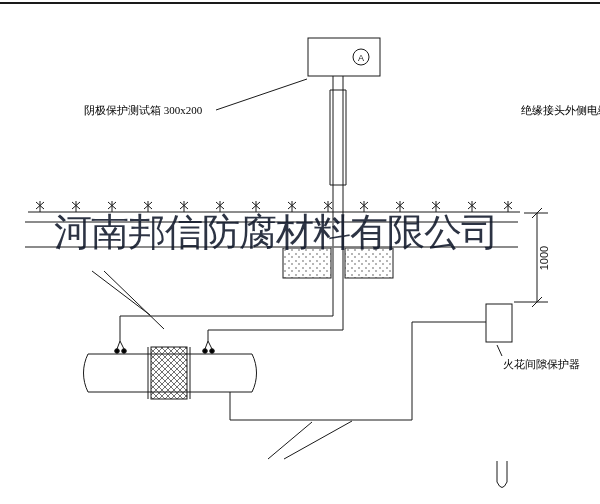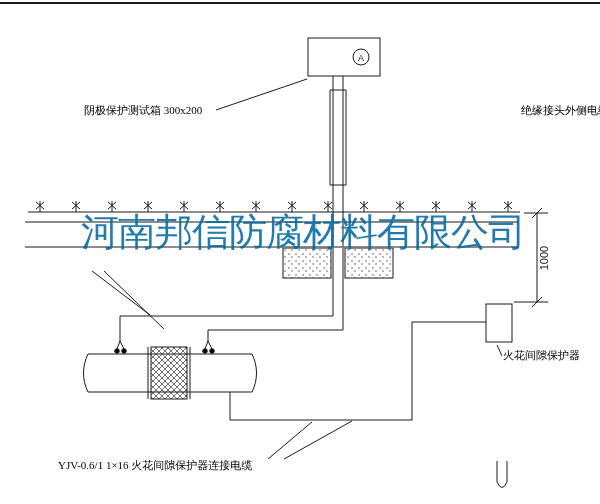--- a/index.html
+++ b/index.html
@@ -7,25 +7,24 @@
     position:relative;width:600px;height:504px;background:#ffffff;
     overflow:hidden;font-family:"Liberation Sans",sans-serif;
   }
   .canvas svg{position:absolute;left:0;top:0;}
   .lbl{
     position:absolute;font-size:11px;color:#000;white-space:nowrap;
     line-height:13px;letter-spacing:0px;font-family:Liberation Serif, serif;
   }
   .lbl-clip{max-width:80px;overflow:hidden;}
   .watermark{
-    position:absolute;left:68px;top:210px;width:470px;
-    font-size:38px;line-height:44px;color:#0369a1;opacity:.88;
+    position:absolute;left:54px;top:210px;width:470px;
+    font-size:38px;line-height:44px;color:#0f172a;opacity:.88;
     white-space:nowrap;letter-spacing:-1px;pointer-events:none;
     font-family:"Liberation Sans",sans-serif;
-    text-align:center;
   }
 </style>
 </head>
 <body>
 
 <div class="canvas">
 
   <svg width="600" height="504" viewBox="0 0 600 504">
     <defs>
       <pattern id="stipple" width="7" height="7" patternUnits="userSpaceOnUse">
@@ -132,17 +131,16 @@
     </g>
   </svg>
 
   <div class="watermark">河南邦信防腐材料有限公司</div>
 
   <div class="lbl" style="left:84px;top:104px;">阴极保护测试箱 300x200</div>
 
   <div class="lbl lbl-clip" style="left:521px;top:104px;">绝缘接头外侧电缆</div>
 
 
-  <div class="lbl" style="left:503px;top:349px;">火花间隙保护器</div>
+  <div class="lbl" style="left:503px;top:358px;">火花间隙保护器</div>
 
-  <div class="lbl" style="left:58px;top:459px;">YJV-0.6/1  1×16  火花间隙保护器连接电缆</div>
 
 </div>
 
 </body></html>

